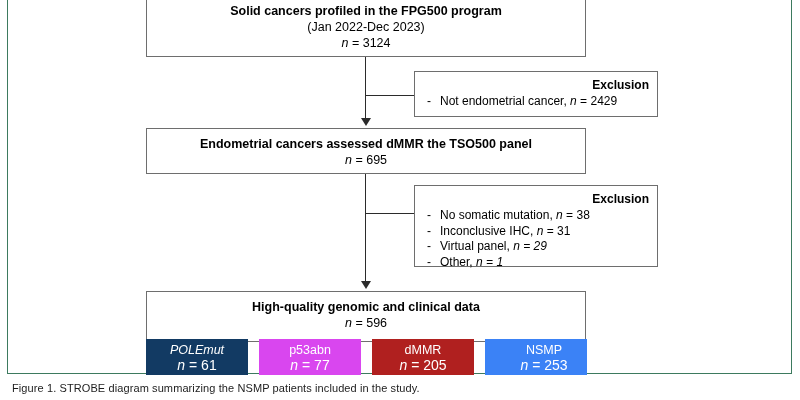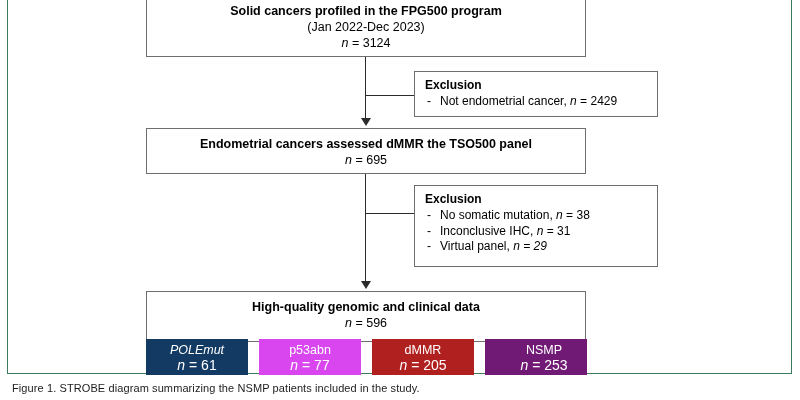--- a/index.html
+++ b/index.html
@@ -78,20 +78,21 @@
     line-height: 16px;
     white-space: nowrap;
   }
   .ital { font-style: italic; }
 
   .excl-head {
     font-size: 12px;
     font-weight: bold;
     line-height: 15px;
     margin-bottom: 1px;
+    text-align: right;
   }
   .excl-item {
     font-size: 12px;
     line-height: 15.5px;
     white-space: nowrap;
     padding-left: 2px;
   }
   .excl-item .dash {
     display: inline-block;
     width: 13px;
@@ -224,20 +225,26 @@
         <span>31</span>
       </div>
 
       <div class="excl-item">
         <span class="dash">-</span><span>Virtual panel,</span>
         <span class="ital">n</span>
         <span class="ital">=</span>
         <span class="ital">29</span>
       </div>
 
+      <div class="excl-item">
+        <span class="dash">-</span><span>Other,</span>
+        <span class="ital">n</span>
+        <span class="ital">=</span>
+        <span class="ital">1</span>
+      </div>
     </div>
 
     <div class="box box-main" style="top:284px; height:51px;">
       <div class="line-title">High-quality genomic and clinical data</div>
       <div class="line-n">
         <span class="ital">n</span>
         <span>=</span>
         <span>596</span>
       </div>
     </div>
@@ -264,21 +271,21 @@
 
       <div class="mol" style="left:226px; width:102px; background:#b0201f;">
         <div class="mol-label">dMMR</div>
         <div class="mol-n">
           <span class="ital">n</span>
           <span>=</span>
           <span>205</span>
         </div>
       </div>
 
-      <div class="mol" style="left:339px; width:102px; background:#701a75;padding-left:16px;">
+      <div class="mol" style="left:339px; width:102px; background:#3b82f6;padding-left:16px;">
         <div class="mol-label">NSMP</div>
         <div class="mol-n">
           <span class="ital">n</span>
           <span>=</span>
           <span>253</span>
         </div>
       </div>
 
     </div>
 

